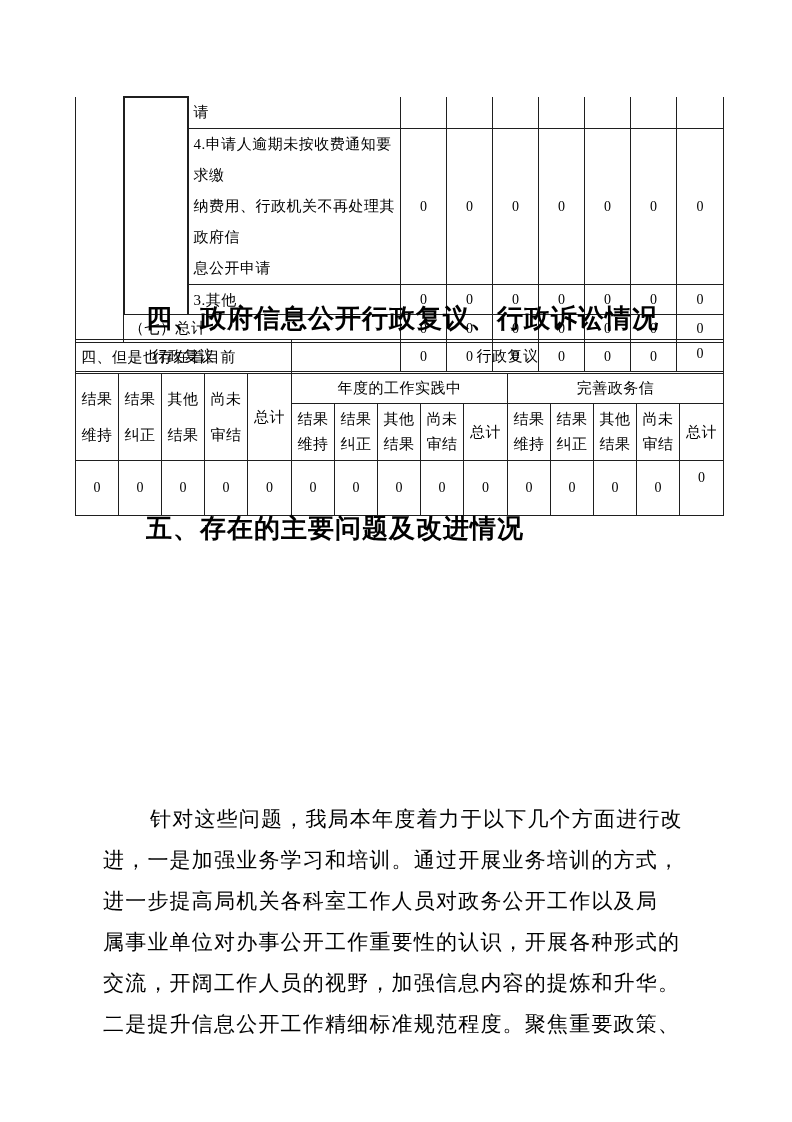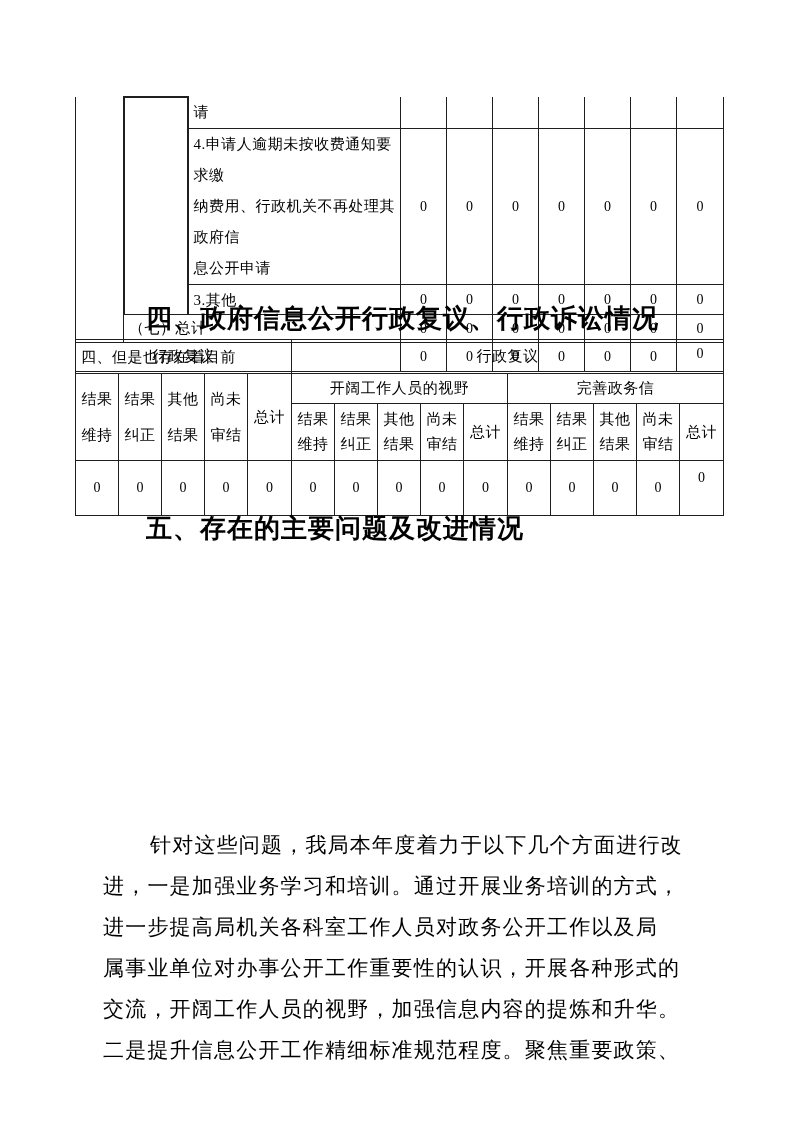--- a/index.html
+++ b/index.html
@@ -50,21 +50,21 @@
   #table2 .num { text-align:center; font-size:14px; }
   #table2 .raise { vertical-align:top; padding-top:9px; }
 
   
   .para {
     position:absolute; left:103px; width:592px;
     font-size:21px; line-height:41px; letter-spacing:1.2px;
     white-space:pre-line; text-indent:47px; text-align:left;
   }
   #para1 { top:552px; }
-  #para2 { top:799px;margin-top:26px; }
+  #para2 { top:799px; }
 </style>
 </head>
 <body>
 
 <div class="page">
 
   <table id="table1">
     <colgroup>
       <col style="width:48px">
         <col style="width:64px">
@@ -163,21 +163,21 @@
     <tr class="t2r2">
       <th rowspan="2" class="twoline tall">结果
 维持</th>
       <th rowspan="2" class="twoline tall">结果
 纠正</th>
       <th rowspan="2" class="twoline tall">其他
 结果</th>
       <th rowspan="2" class="twoline tall">尚未
 审结</th>
       <th rowspan="2">总计</th>
-      <th colspan="5">开阔工作人员的视野</th>
+      <th colspan="5">年度的工作实践中</th>
       <th colspan="5">完善政务信</th>
     </tr>
     <tr class="t2r3">
       <th class="twoline">结果
 维持</th>
       <th class="twoline">结果
 纠正</th>
       <th class="twoline">其他
 结果</th>
       <th class="twoline">尚未

